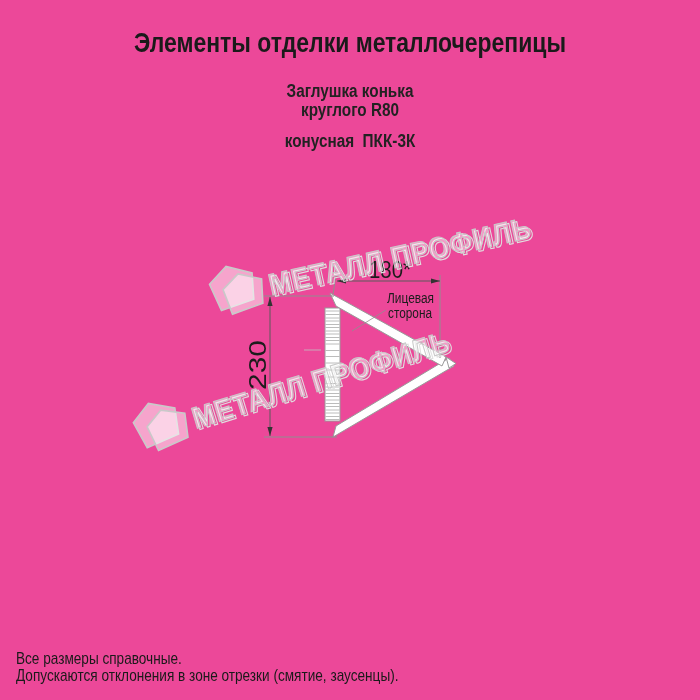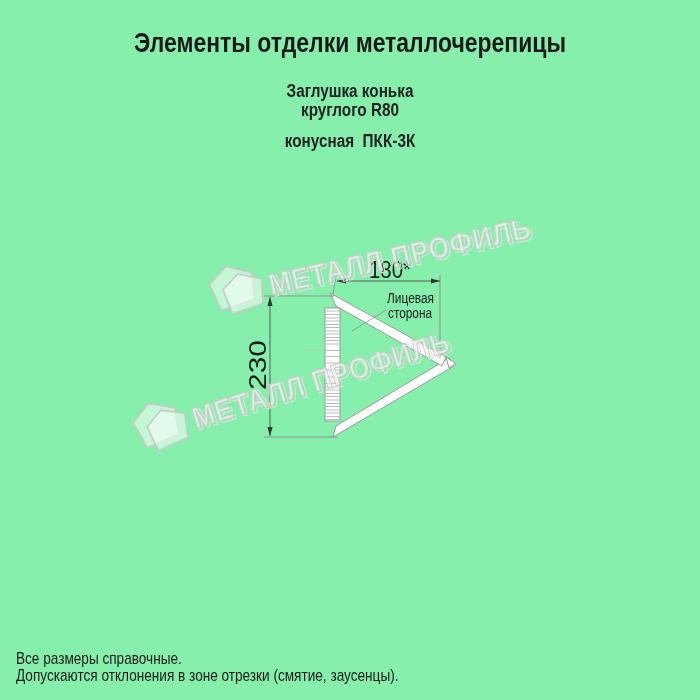--- a/index.html
+++ b/index.html
@@ -1,17 +1,17 @@
 <!DOCTYPE html>
 <html><head>
 <meta charset="utf-8">
 <style>
   html,body{margin:0;padding:0;background:#fff;}
   .page{
-    position:relative;width:700px;height:700px;background:#86efac;
+    position:relative;width:700px;height:700px;background:#ec4899;
     font-family:"Liberation Sans", sans-serif;color:#1c1c1c;overflow:hidden;
   }
   .title{
     position:absolute;top:27px;left:0;width:700px;text-align:center;
     font-size:28px;font-weight:bold;letter-spacing:0;
     transform:scaleX(0.82);transform-origin:350px 0;margin:0;color:#1a1a1a;
   }
   .subtitle{
     position:absolute;top:82px;left:0;width:700px;text-align:center;
     font-size:18px;font-weight:bold;line-height:19px;

